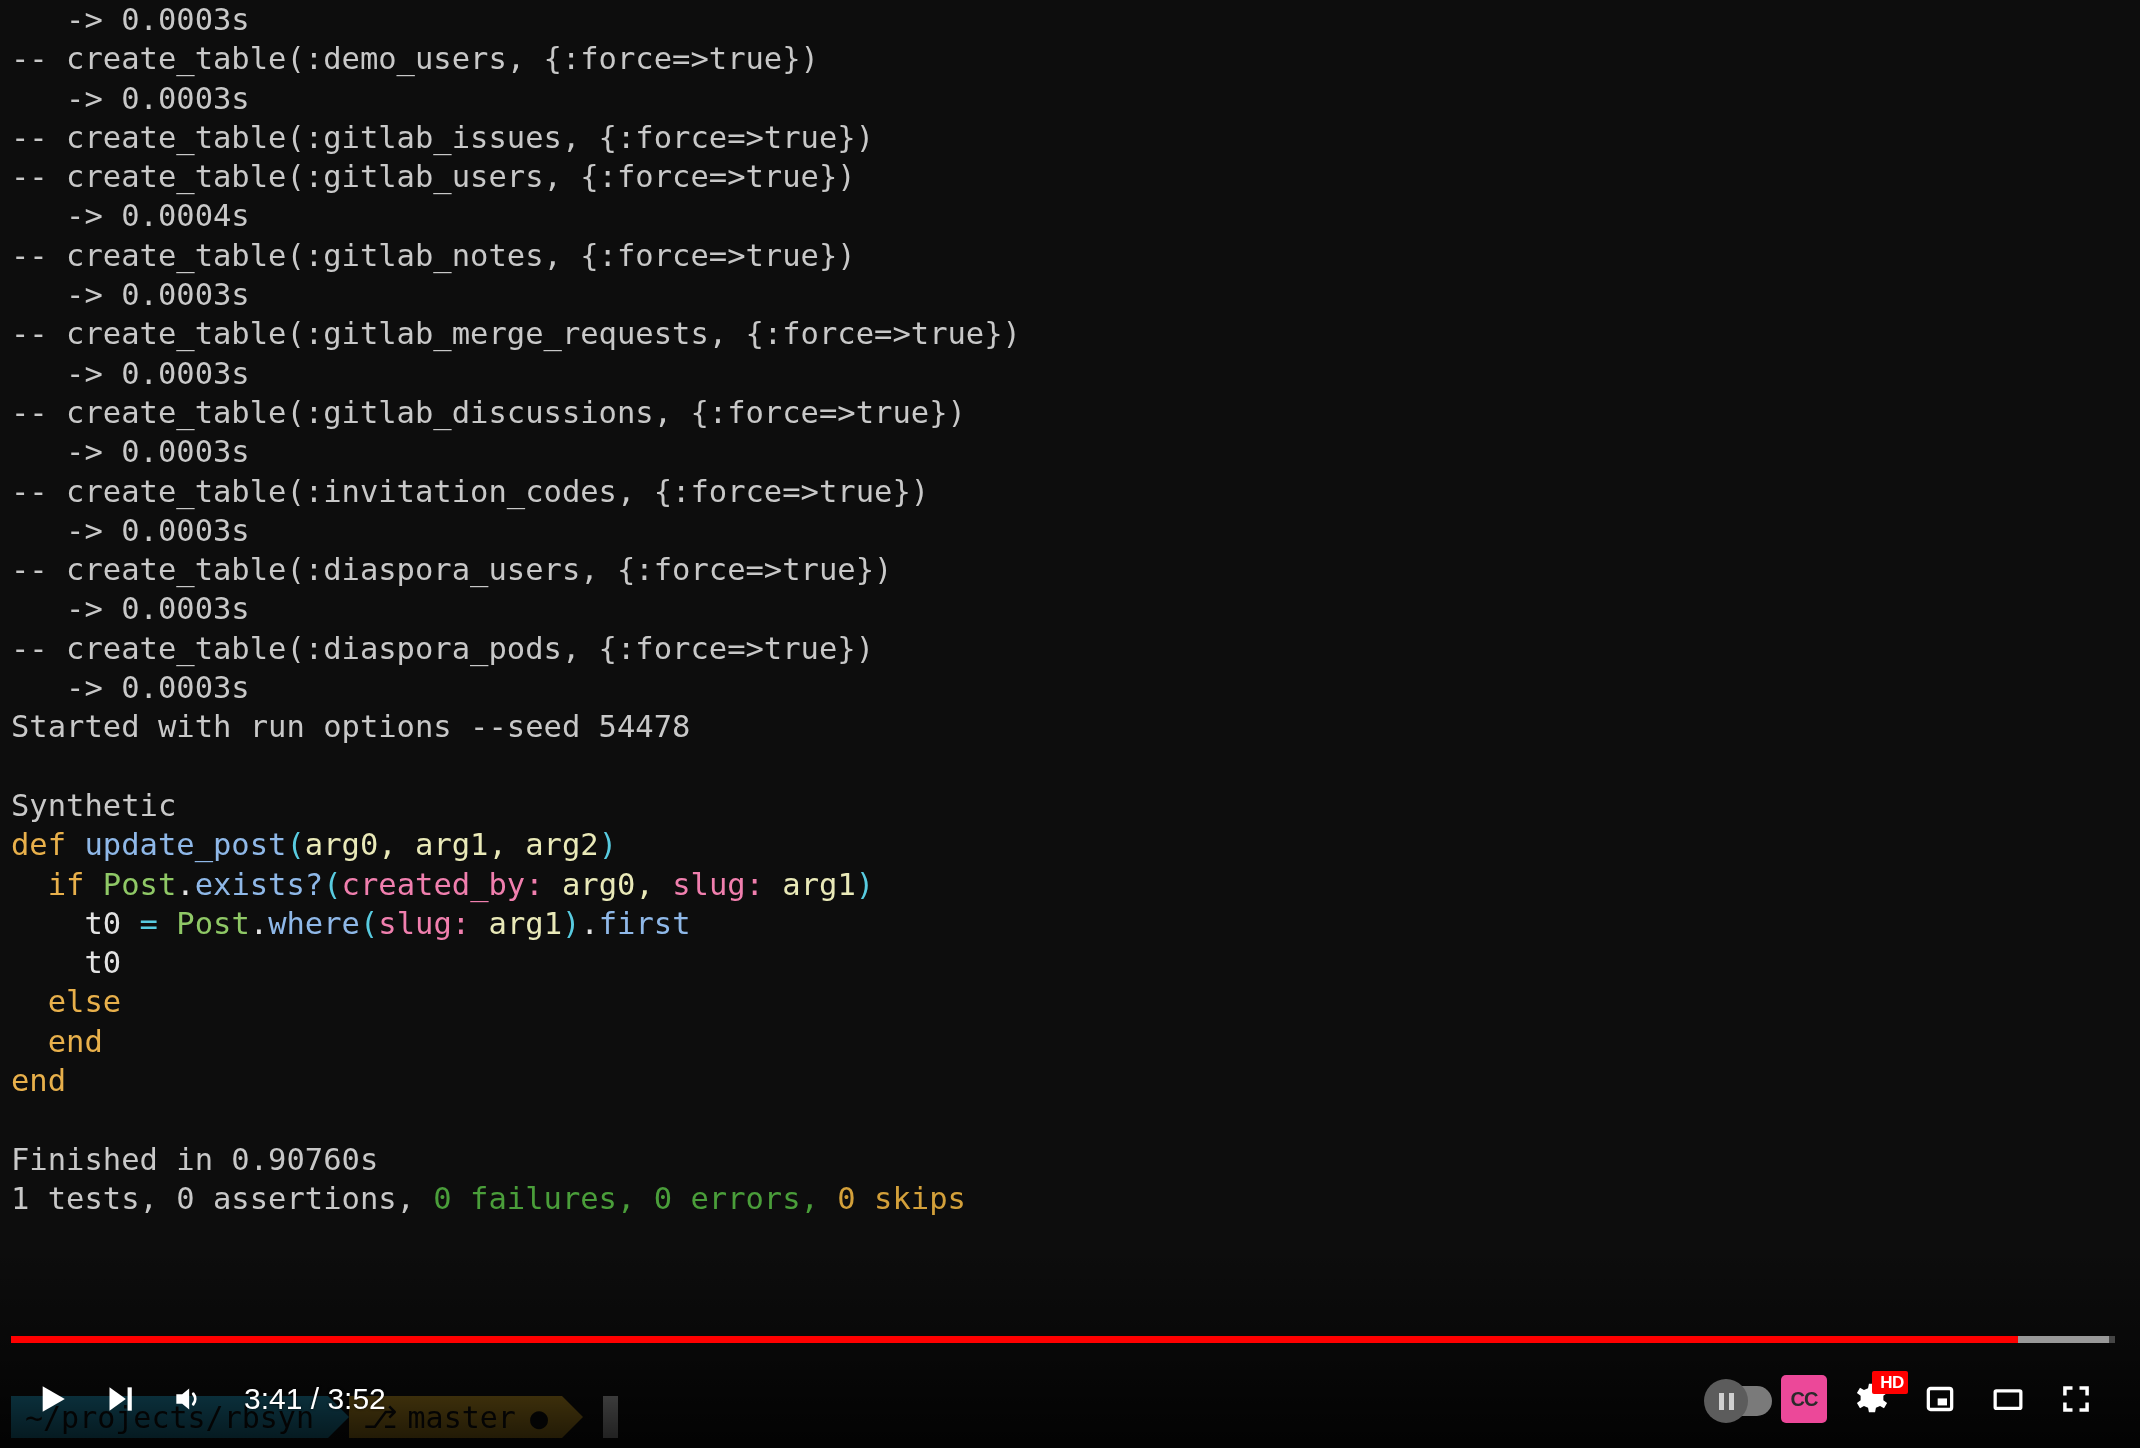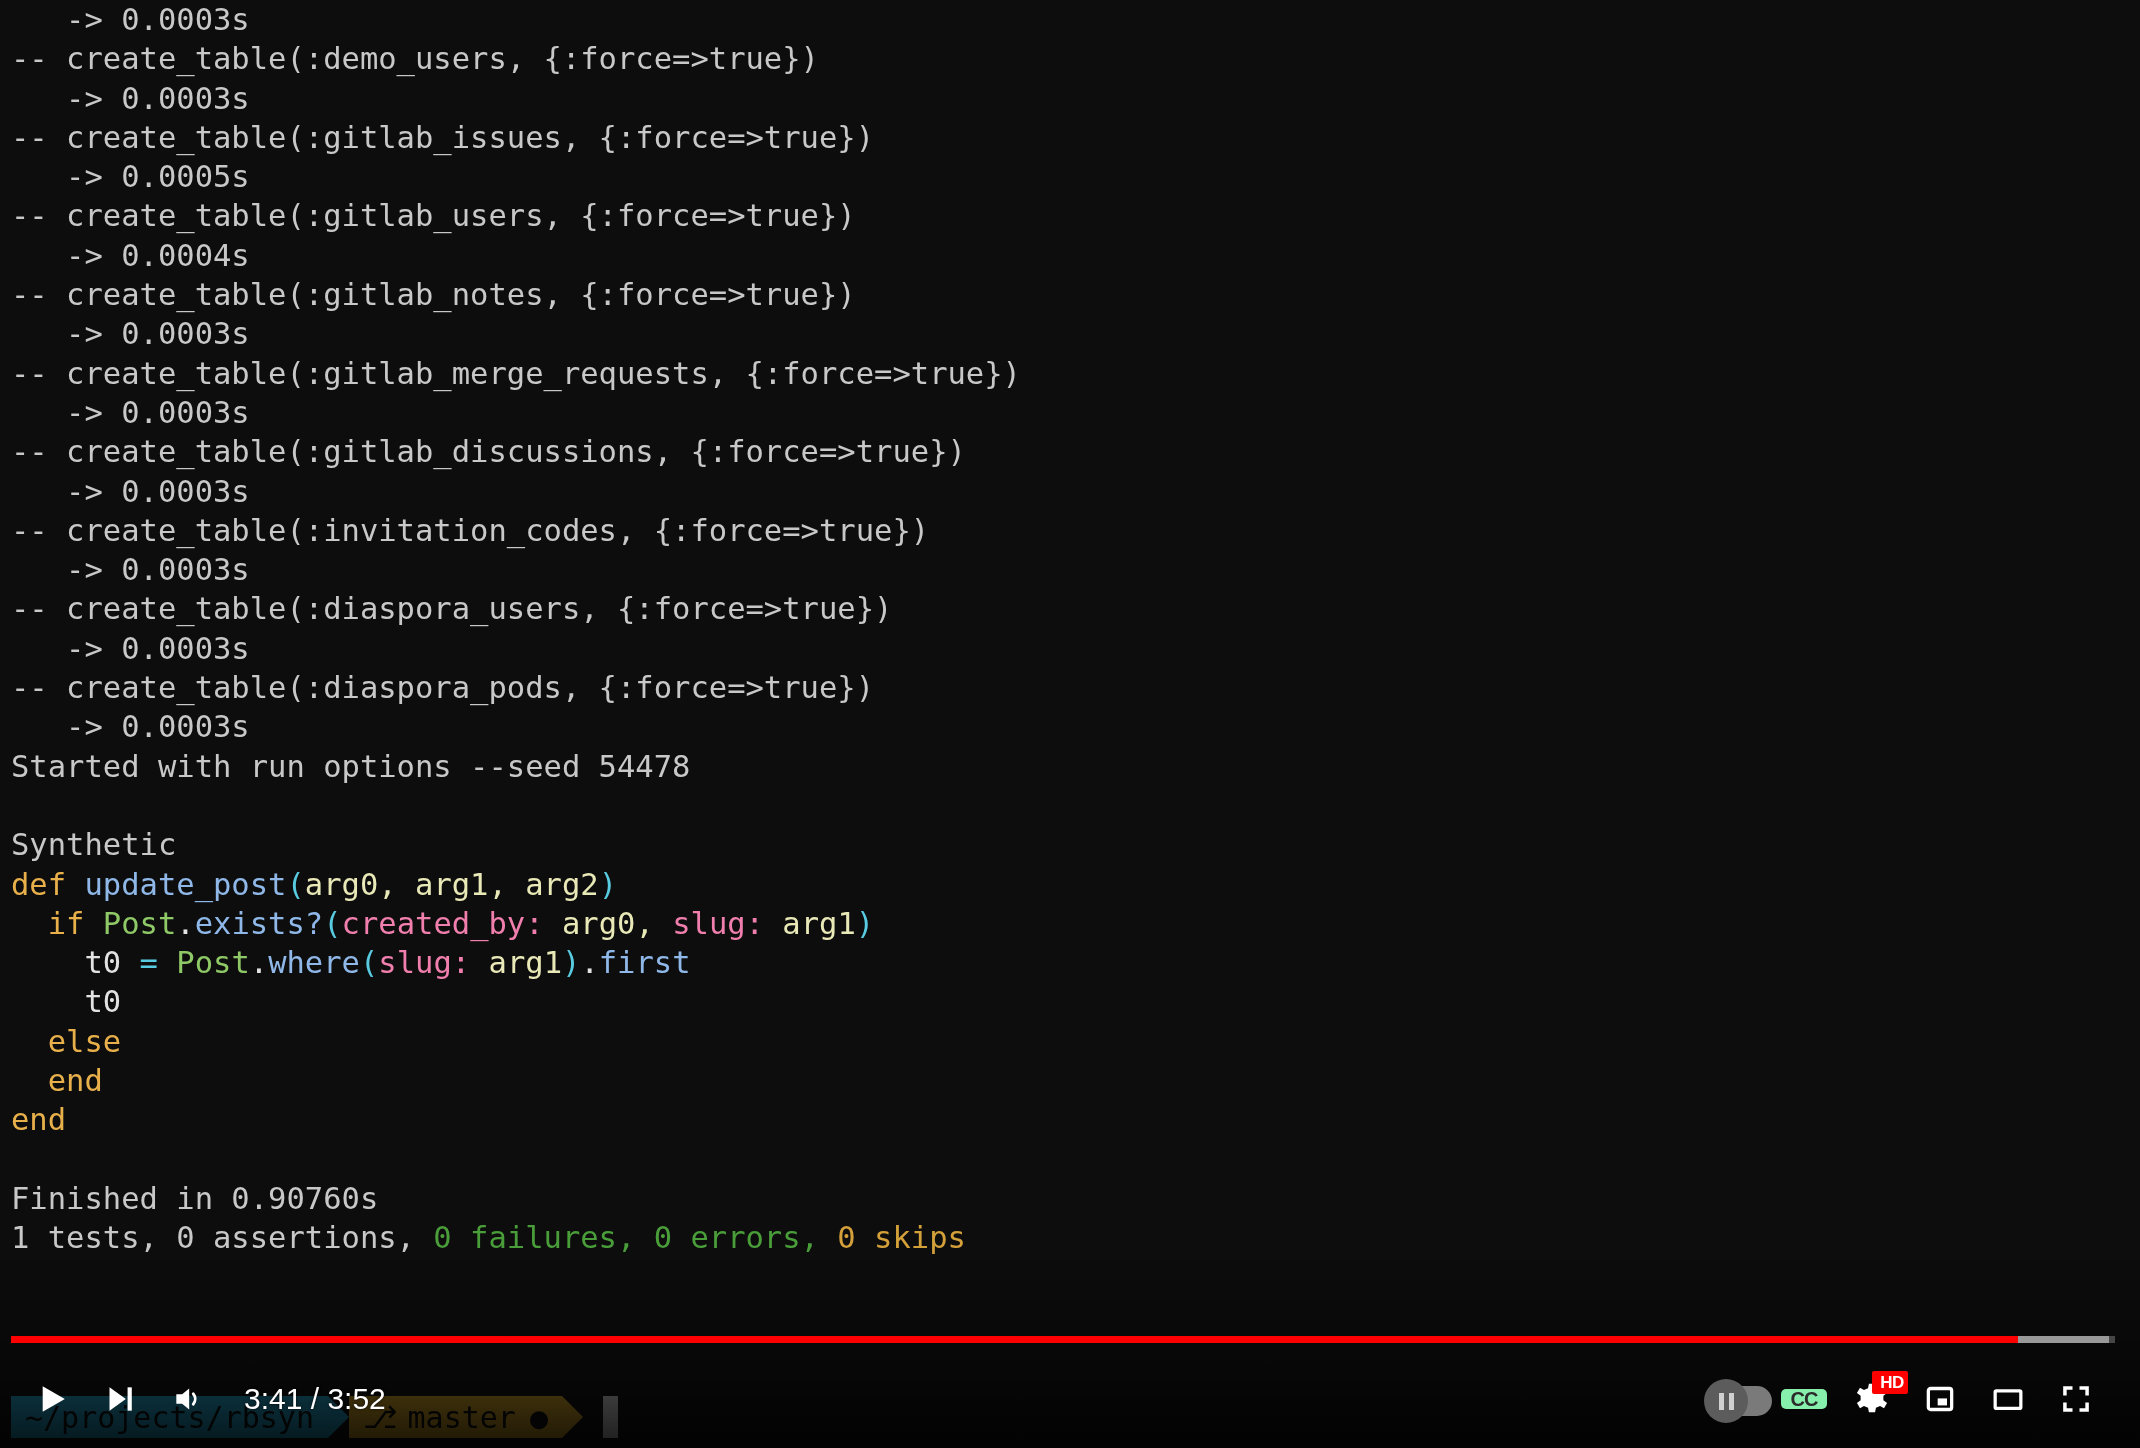--- a/index.html
+++ b/index.html
@@ -216,44 +216,43 @@
     justify-content: center;
   }
   .autoplay-knob .bar {
     width: 5px;
     height: 17px;
     background: #d0d0d0;
     margin: 0 2.5px;
   }
   .cc-box {
     width: 46px;
-    height: 20px;
+    height: 48px;
     border-radius: 5px;
-    background: #86efac;
+    background: #ec4899;
     display: flex;
     align-items: center;
     justify-content: center;
     color: #2a2a2a;
     font-family: "Liberation Sans", sans-serif;
     font-weight: bold;
     font-size: 20px;
     letter-spacing: -1px;
   }
 </style>
 </head>
 <body>
 
 <div id="player">
 
   <div id="terminal">
       <div class="term-line"><span class="c-grey">   -&gt; 0.0003s</span></div>
       <div class="term-line"><span class="c-grey">-- create_table(:demo_users, {:force=&gt;true})</span></div>
       <div class="term-line"><span class="c-grey">   -&gt; 0.0003s</span></div>
       <div class="term-line"><span class="c-grey">-- create_table(:gitlab_issues, {:force=&gt;true})</span></div>
-      <div class="term-line"><span class="c-grey">   -&gt; 0.0005s</span></div>
       <div class="term-line"><span class="c-grey">-- create_table(:gitlab_users, {:force=&gt;true})</span></div>
       <div class="term-line"><span class="c-grey">   -&gt; 0.0004s</span></div>
       <div class="term-line"><span class="c-grey">-- create_table(:gitlab_notes, {:force=&gt;true})</span></div>
       <div class="term-line"><span class="c-grey">   -&gt; 0.0003s</span></div>
       <div class="term-line"><span class="c-grey">-- create_table(:gitlab_merge_requests, {:force=&gt;true})</span></div>
       <div class="term-line"><span class="c-grey">   -&gt; 0.0003s</span></div>
       <div class="term-line"><span class="c-grey">-- create_table(:gitlab_discussions, {:force=&gt;true})</span></div>
       <div class="term-line"><span class="c-grey">   -&gt; 0.0003s</span></div>
       <div class="term-line"><span class="c-grey">-- create_table(:invitation_codes, {:force=&gt;true})</span></div>
       <div class="term-line"><span class="c-grey">   -&gt; 0.0003s</span></div>

